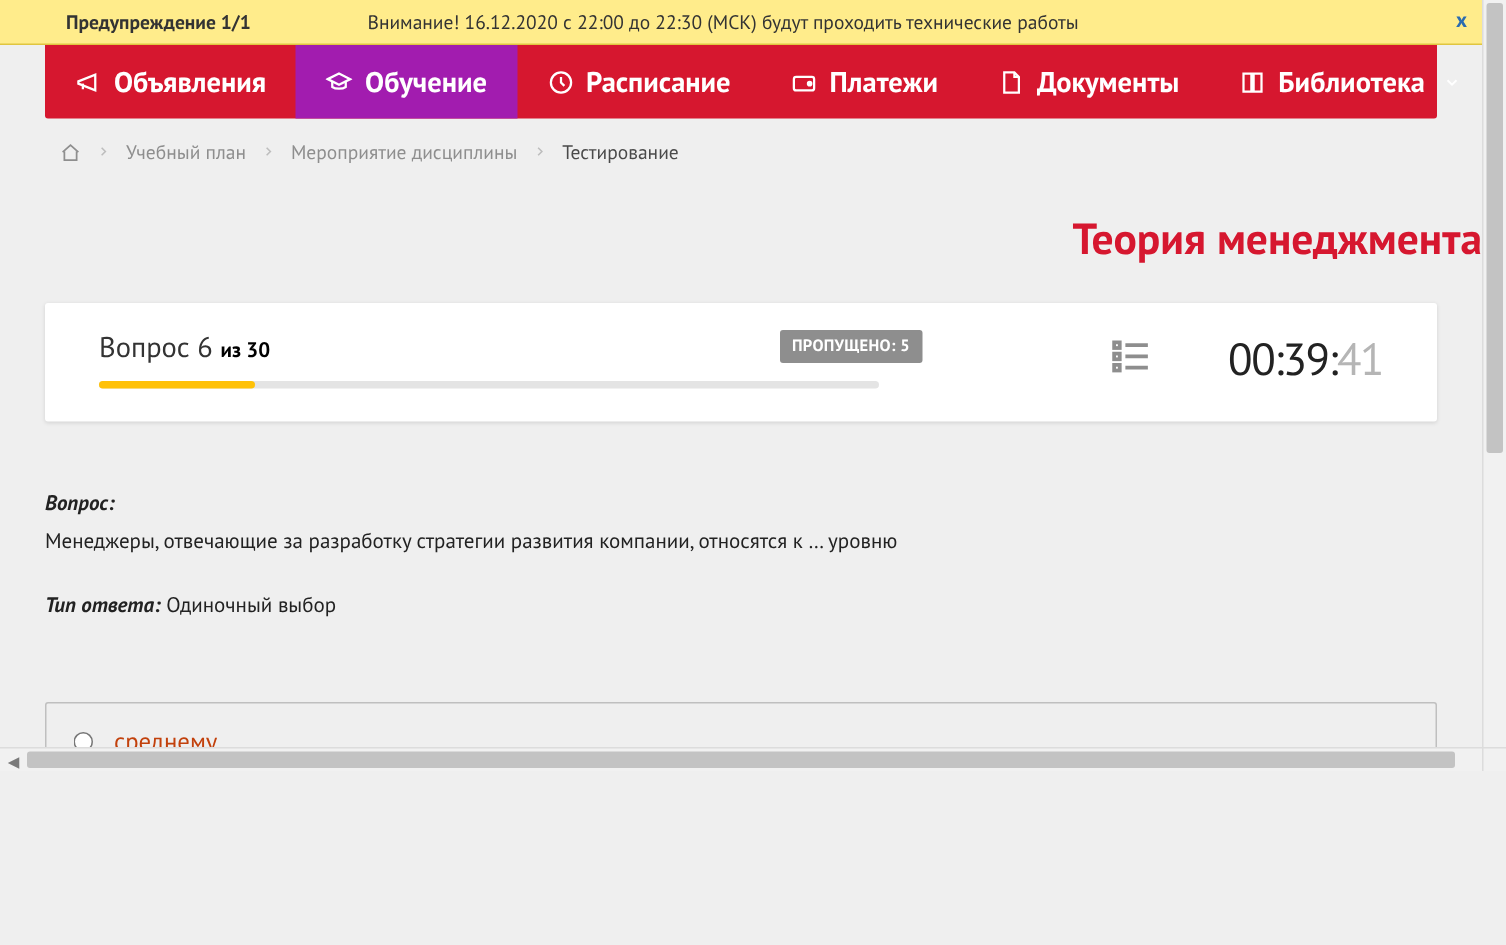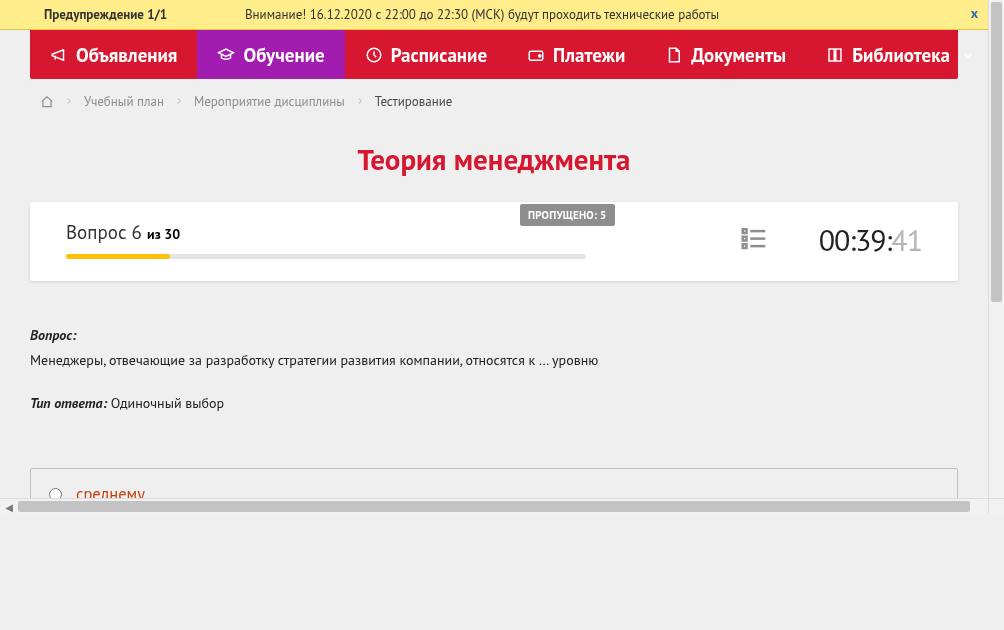--- a/index.html
+++ b/index.html
@@ -92,21 +92,21 @@
     font-size: 13px;
     color: #8e8e8e;
   }
   .crumbs a { color: #8e8e8e; text-decoration: none; }
   .crumb-current { color: #4a4a4a; }
   .crumb-sep { color: #bdbdbd; }
   .home-icon { color: #8e8e8e; display:inline-flex; }
 
   
   .page-title {
-    text-align: center;
+    text-align: right;
     color: #d6172f;
     font-weight: bold;
     font-size: 29px;
     margin: 30px 0 24px 0;
   }
 
   
   .qcard {
     margin: 0 30px;
     background: #fff;
@@ -134,21 +134,21 @@
   .progress-fill {
     position: absolute;
     left: 0; top: 0; bottom: 0;
     width: 20%;
     background: #ffc107;
     border-radius: 3px;
   }
   .skipped-badge {
     position: absolute;
     left: 490px;
-    top: 2px;
+    top: 18px;
     background: #8e8e8e;
     color: #fff;
     font-size: 11px;
     font-weight: bold;
     padding: 4px 8px;
     border-radius: 2px;
     letter-spacing: 0.2px;
   }
   .list-icon {
     margin: 0 50px 0 100px;

